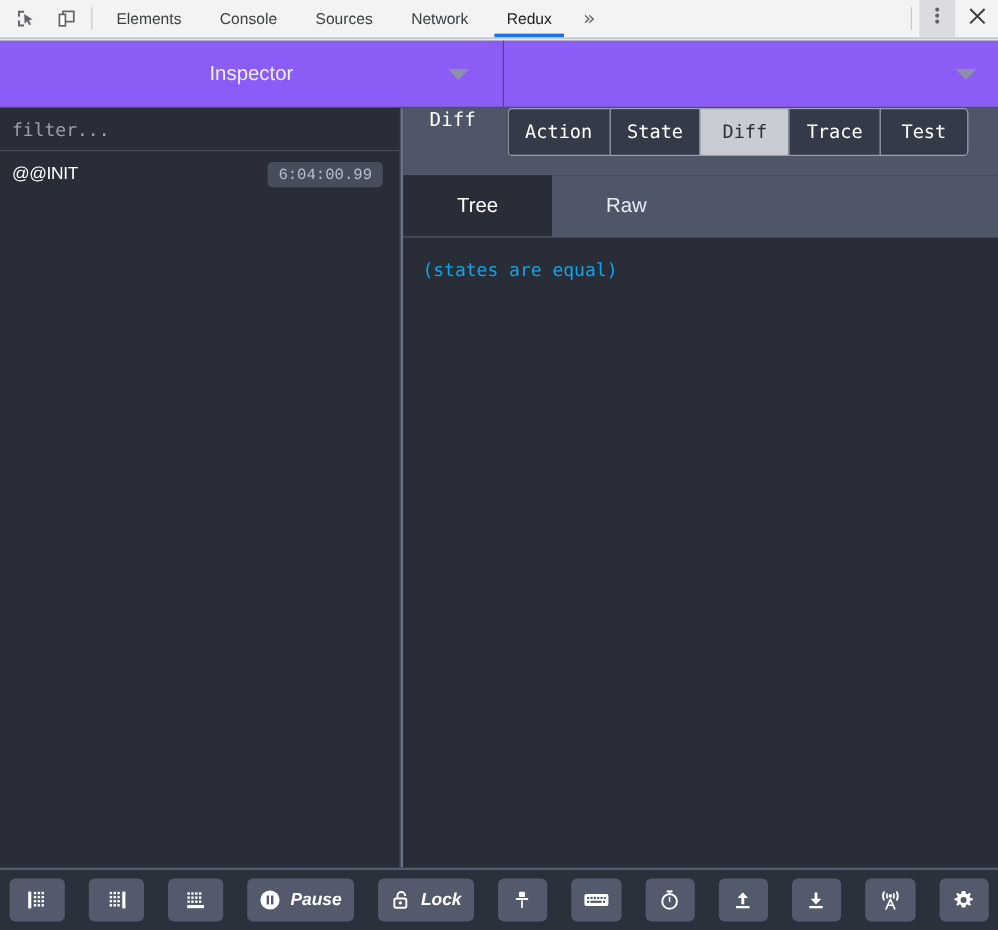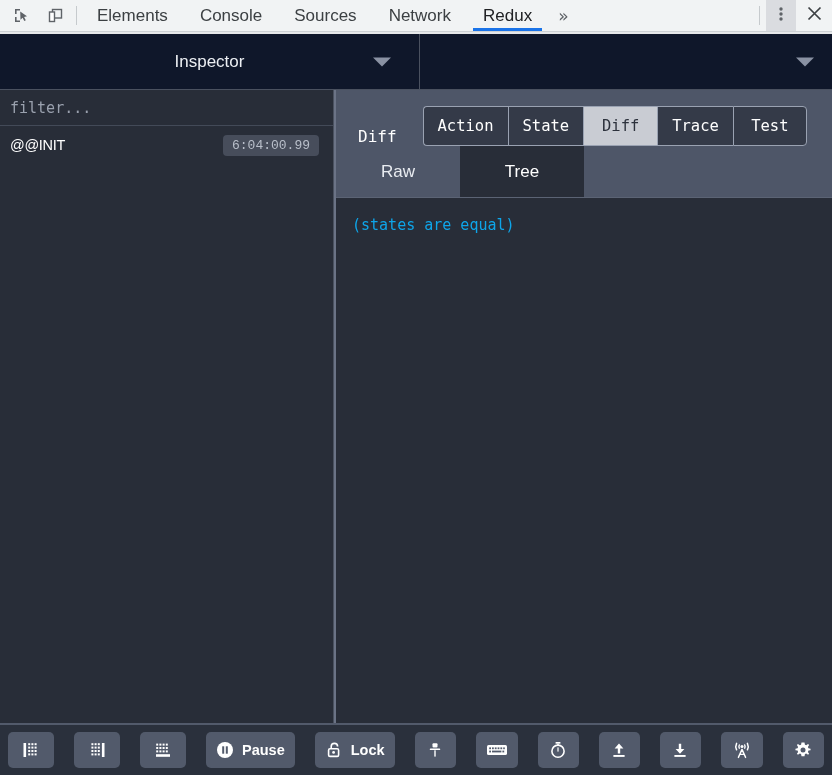--- a/index.html
+++ b/index.html
@@ -23,21 +23,21 @@
     width: 34px; display: flex; align-items: center; justify-content: center;
     cursor: pointer;
   }
   .dt-icon-btn svg { display: block; }
   .dt-sep {
     width: 1px; background: #c6cacd; margin: 6px 4px 6px 4px; align-self: stretch;
   }
   .dt-tabs { display: flex; align-items: stretch; flex: 1; }
   .dt-tab {
     padding: 0 16px; display: flex; align-items: center; justify-content: center;
-    font-size: 17px; color: #3c4043; cursor: pointer; position: relative;
+    font-size: 13px; color: #3c4043; cursor: pointer; position: relative;
     white-space: nowrap;
   }
   .dt-tab.active { color: #202124; }
   .dt-tab.active::after {
     content: ""; position: absolute; left: 6px; right: 6px; bottom: 0; height: 3px;
     background: #1a73e8;
   }
   .dt-more {
     padding: 0 10px; display: flex; align-items: center; font-size: 17px; color: #5f6368;
     cursor: pointer; font-family: "DejaVu Sans", sans-serif;
@@ -57,21 +57,21 @@
   
   .redux-root {
     flex: 1; display: flex; flex-direction: column; background: #282d38;
     border-top: 2px solid #e6e8ea;
     min-height: 0;
   }
 
   
   .redux-header {
     height: 56px; min-height: 56px;
-    background: #0f172a;
+    background: #8b5cf6;
     display: flex; align-items: center;
     border-bottom: 1px solid #4a515f;
   }
   .sel {
     height: 100%; display: flex; align-items: center; justify-content: center;
     position: relative; cursor: pointer; color: #e8eaed;
   }
   .sel-left { width: 420px; border-right: 1px solid #4a515f; }
   .sel-right { flex: 1; }
   .sel-label { font-size: 17px; color: #eceff3; }
@@ -127,21 +127,21 @@
 
   
   .splitter { width: 2px; background: #6b7386; cursor: col-resize; }
 
   
   .right-pane { flex: 1; display: flex; flex-direction: column; min-width: 0; min-height: 0; }
 
   .tabbar {
     height: 56px; min-height: 56px;
     background: #4e5668;
-    display: flex; align-items: flex-end;
+    display: flex; align-items: flex-start;
     padding: 0 14px;
   }
   .tabbar-title {
     font-family: "DejaVu Sans Mono", monospace;
     font-size: 16px; color: #ffffff;
     margin-right: 26px; margin-left: 8px;
   }
   .btn-group { display: flex; align-items: stretch; height: 40px; }
   .seg-btn {
     min-width: 74px; padding: 0 14px;
@@ -181,21 +181,21 @@
     font-family: "DejaVu Sans Mono", monospace;
     font-size: 15px; color: #0ea5e9;
   }
 
   
   .bottom-bar {
     height: 52px; min-height: 52px;
     background: #2a303c;
     border-top: 2px solid #525a6b;
     display: flex; align-items: center;
-    padding: 0 8px; gap: 20px;
+    padding: 0 8px; gap: 20px; font-style: italic;
   }
   .bb-btn {
     height: 36px;
     background: #525a6b; border-radius: 5px;
     display: flex; align-items: center; justify-content: center;
     gap: 8px; cursor: pointer; color: #ffffff;
     padding: 0 10px;
   }
   .bb-btn.icon-only { width: 46px; padding: 0; }
   .bb-btn.grow { flex: 1; }
@@ -320,25 +320,25 @@
             <div class="seg-btn">
                 <span>Trace</span>
               </div>
             <div class="seg-btn">
                 <span>Test</span>
               </div>
           </div>
         </div>
 
         <div class="subtabs">
+          <div class="subtab active">
+              <span>Tree</span>
+            </div>
           <div class="subtab">
               <span>Raw</span>
-            </div>
-          <div class="subtab active">
-              <span>Tree</span>
             </div>
         </div>
 
         <div class="pane-content">
           <div class="equal-msg">(states are equal)</div>
         </div>
 
       </div>
     </div>
 

